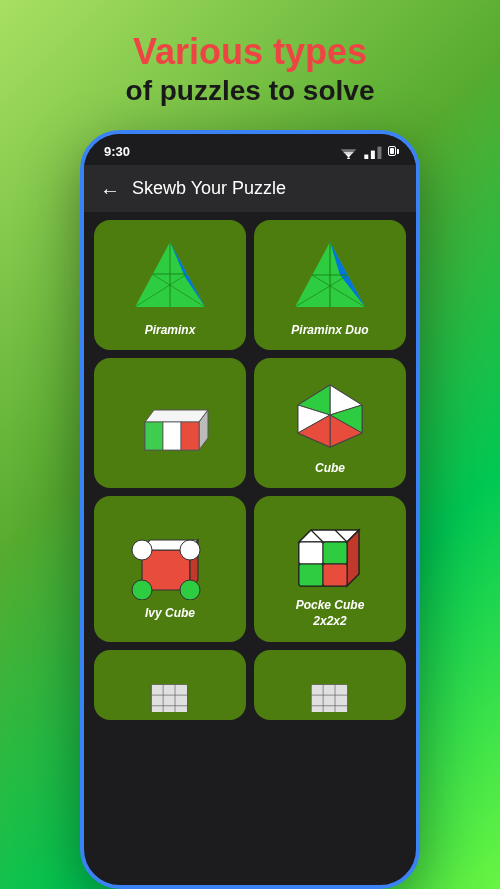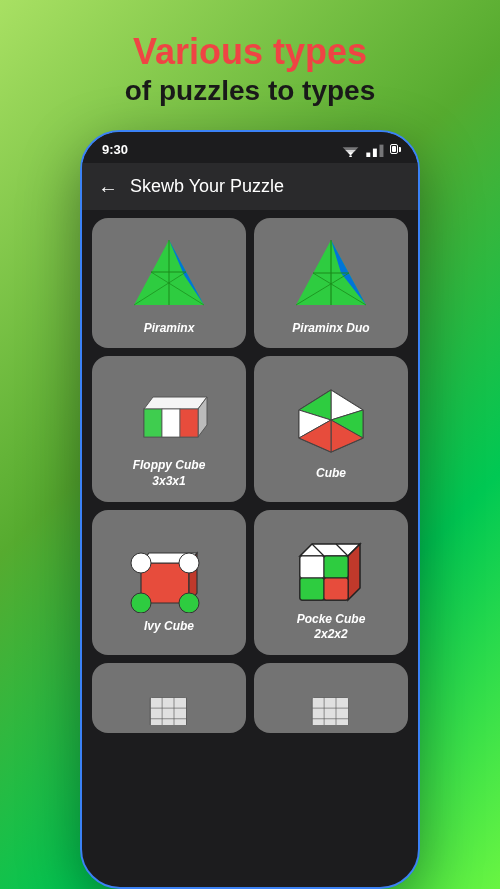--- a/index.html
+++ b/index.html
@@ -31,21 +31,21 @@
       line-height: 1.3;
     }
     .phone {
       width: 340px;
       height: 760px;
       background: #1c1c1e;
       border-radius: 40px;
       overflow: hidden;
       box-shadow: 0 20px 60px rgba(0,0,0,0.4);
       position: relative;
-      border: 2px solid #3b82f6;
+      border: 4px solid #3b82f6;
     }
     .status-bar {
       display: flex;
       justify-content: space-between;
       align-items: center;
       padding: 10px 20px 6px;
       background: #1c1c1e;
     }
     .status-time {
       color: white;
@@ -100,21 +100,21 @@
       font-weight: 500;
     }
     .puzzle-grid {
       display: grid;
       grid-template-columns: 1fr 1fr;
       gap: 8px;
       padding: 8px 10px;
       overflow: hidden;
     }
     .puzzle-card {
-      background: #737373;
+      background: #4d7c0f;
       border-radius: 16px;
       display: flex;
       flex-direction: column;
       align-items: center;
       justify-content: center;
       padding: 16px 10px 12px;
       min-height: 130px;
       cursor: pointer;
     }
     .puzzle-icon {
@@ -135,21 +135,21 @@
     }
 
     
     svg { width: 100%; height: 100%; }
   </style>
 </head>
 <body>
 
 <div class="header-text">
   <div class="header-title">Various types</div>
-  <div class="header-subtitle">of puzzles to types</div>
+  <div class="header-subtitle">of puzzles to solve</div>
 </div>
 
 <div class="phone">
 
   <div class="status-bar">
     <span class="status-time">9:30</span>
     <div class="status-icons">
 
       <svg width="16" height="12" viewBox="0 0 16 12">
         <polygon points="8,10 14,4 2,4" fill="white" opacity="0.4"></polygon>
@@ -227,24 +227,20 @@
             <line x1="5" y1="22" x2="5" y2="50" stroke="#555" stroke-width="0.8"></line>
             <line x1="23" y1="22" x2="23" y2="50" stroke="#555" stroke-width="0.8"></line>
             <line x1="41" y1="22" x2="41" y2="50" stroke="#555" stroke-width="0.8"></line>
             <line x1="59" y1="22" x2="59" y2="50" stroke="#555" stroke-width="0.8"></line>
 
             <rect x="5" y="22" width="18" height="28" fill="#2ecc40" opacity="0.9" stroke="#555" stroke-width="0.8"></rect>
             <rect x="23" y="22" width="18" height="28" fill="white" stroke="#555" stroke-width="0.8"></rect>
             <rect x="41" y="22" width="18" height="28" fill="#e74c3c" stroke="#555" stroke-width="0.8"></rect>
           </g>
         </svg>
-      </div>
-      <div class="puzzle-label">
-        <span>Floppy Cube</span><br>
-        <span>3x3x1</span>
       </div>
     </div>
 
     <div class="puzzle-card">
       <div class="puzzle-icon">
         <svg viewBox="0 0 80 80">
 
           <polygon points="40,10 72,30 72,58 40,72 8,58 8,30" fill="#e0e0e0" stroke="#444" stroke-width="1.2"></polygon>
 
           <polygon points="40,10 72,30 40,40" fill="white" stroke="#444" stroke-width="1"></polygon>

